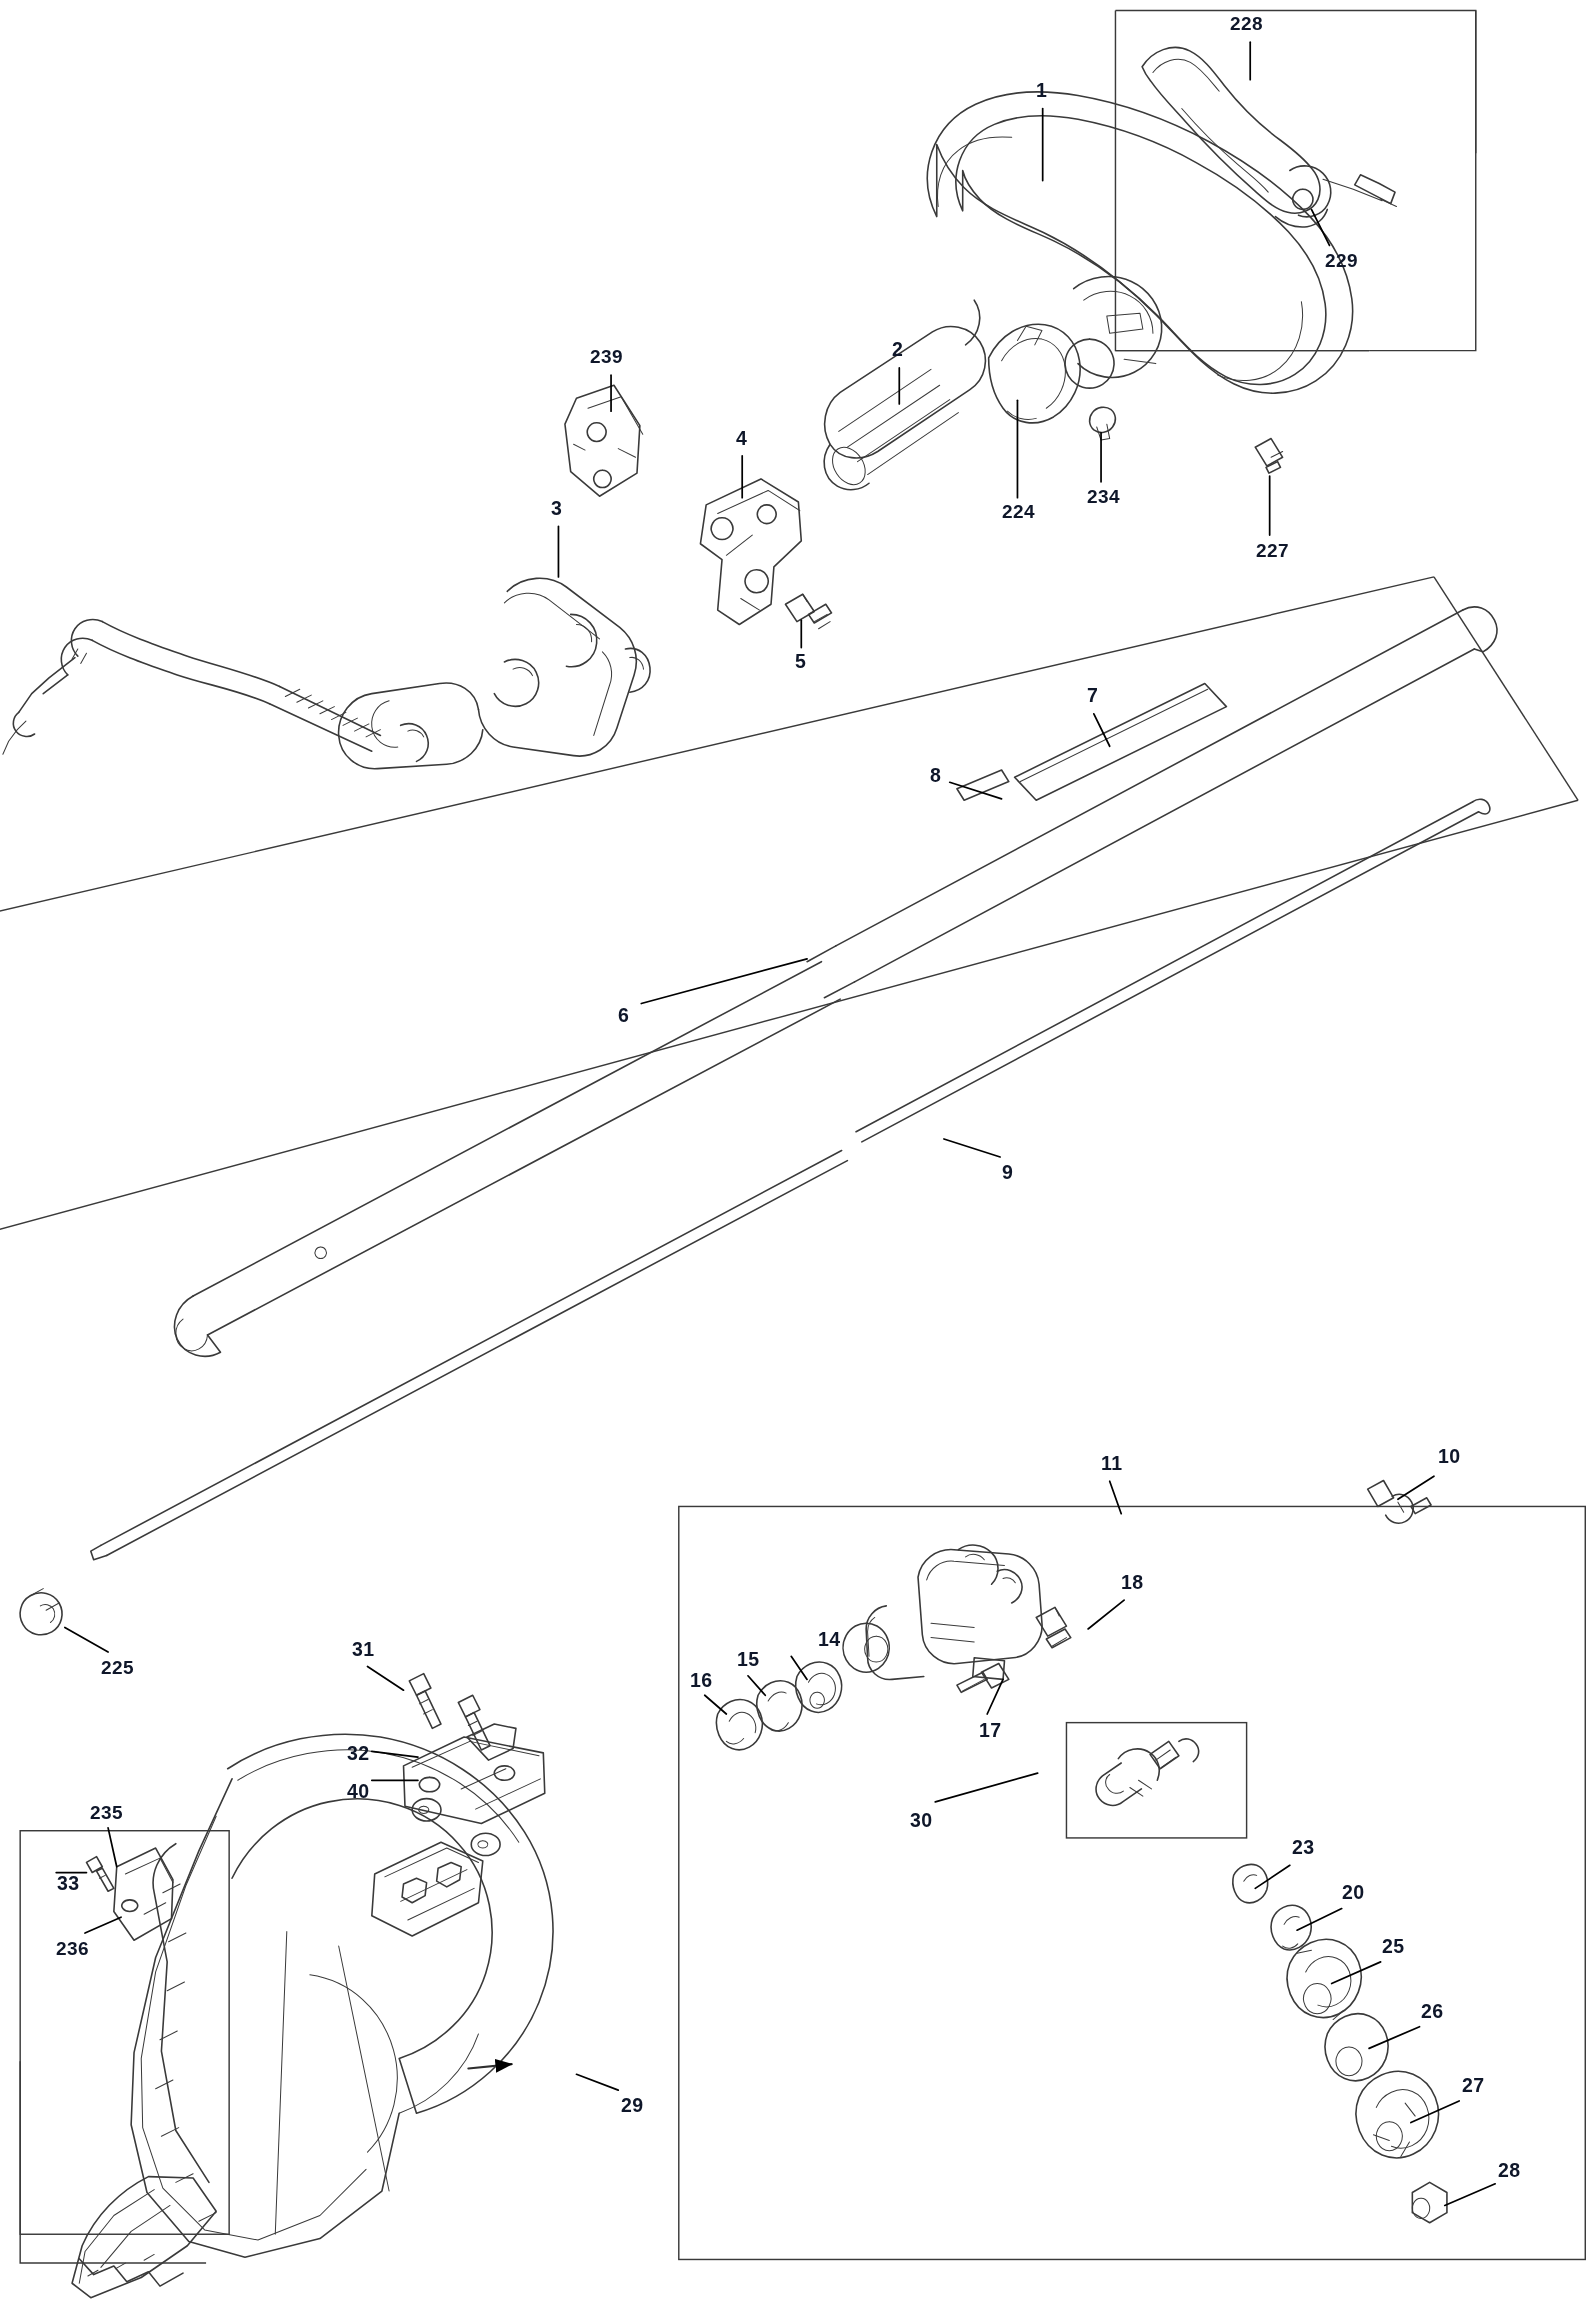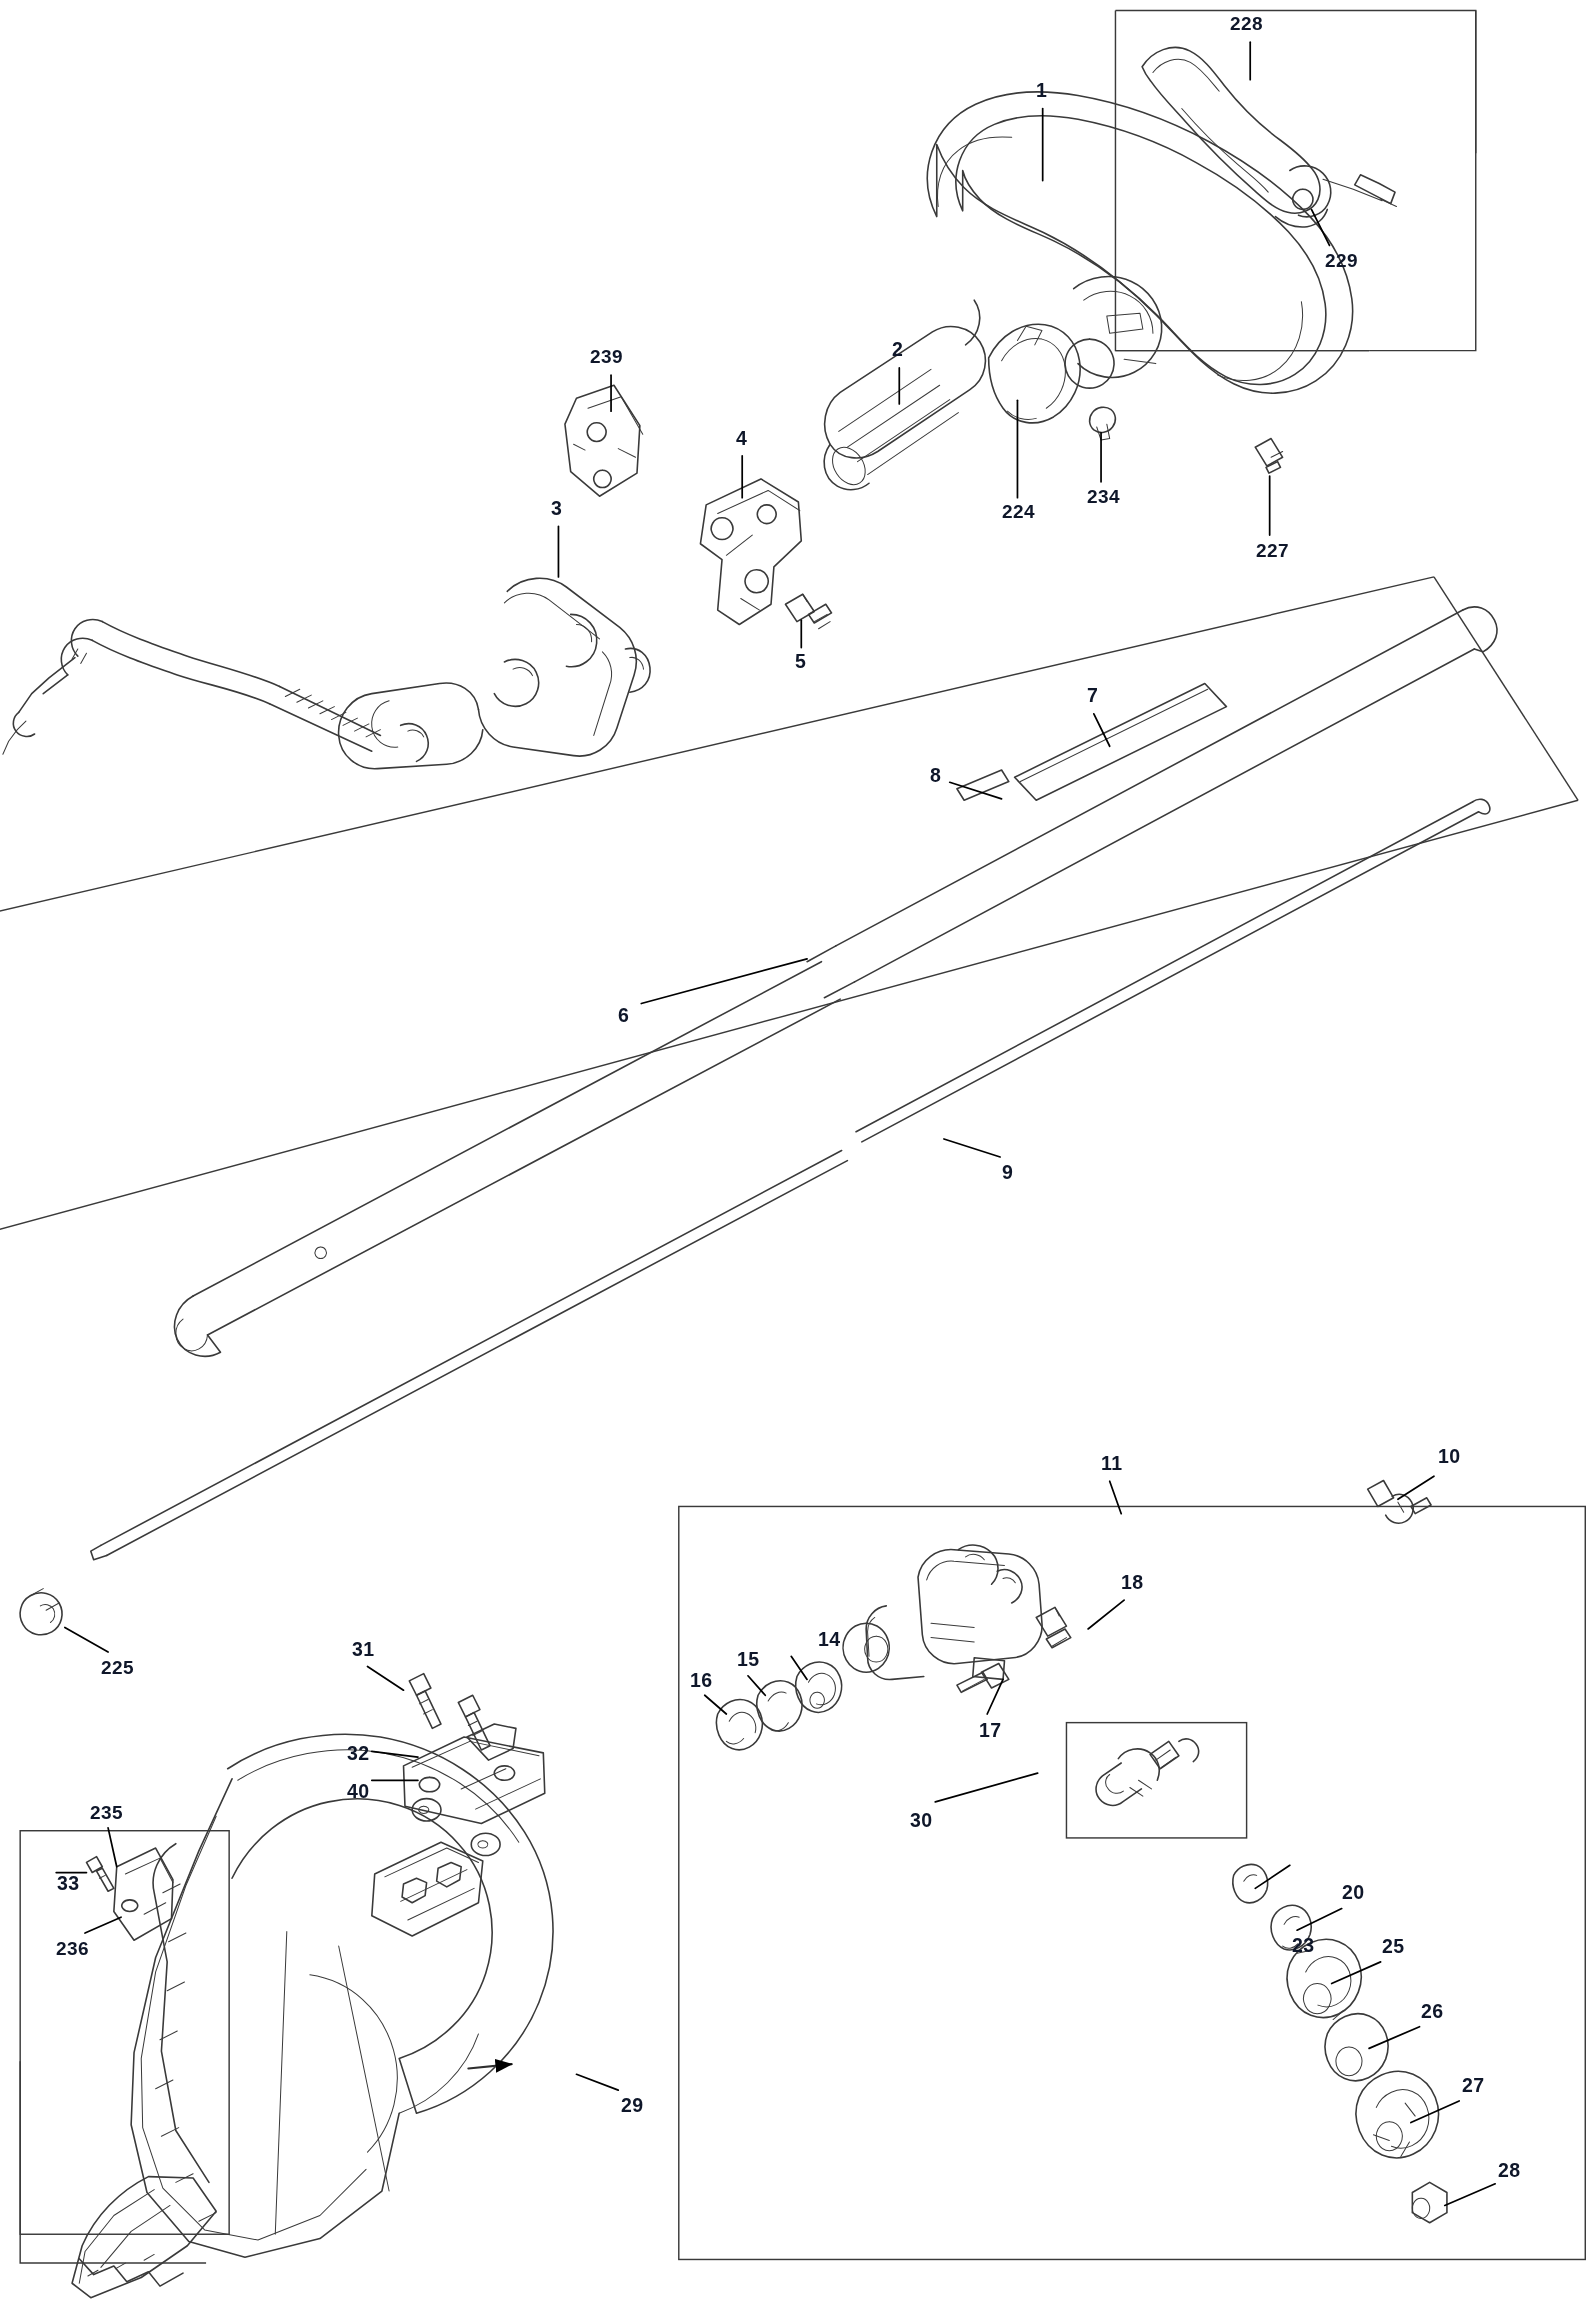--- a/index.html
+++ b/index.html
@@ -456,21 +456,21 @@
       <div class="callout" style="left: 1002px; top: 1163px;">9</div>
       <div class="callout small" style="left: 101px; top: 1658px;">225</div>
       <div class="callout" style="left: 1101px; top: 1454px;">11</div>
       <div class="callout" style="left: 1438px; top: 1447px;">10</div>
       <div class="callout" style="left: 1121px; top: 1573px;">18</div>
       <div class="callout" style="left: 818px; top: 1630px;">14</div>
       <div class="callout" style="left: 737px; top: 1650px;">15</div>
       <div class="callout" style="left: 690px; top: 1671px;">16</div>
       <div class="callout" style="left: 979px; top: 1721px;">17</div>
       <div class="callout" style="left: 910px; top: 1811px;">30</div>
-      <div class="callout" style="left: 1292px; top: 1936px;">23</div>
+      <div class="callout" style="left: 1292px; top: 1838px;">23</div>
       <div class="callout" style="left: 1342px; top: 1883px;">20</div>
       <div class="callout" style="left: 1382px; top: 1937px;">25</div>
       <div class="callout" style="left: 1421px; top: 2002px;">26</div>
       <div class="callout" style="left: 1462px; top: 2076px;">27</div>
       <div class="callout" style="left: 1498px; top: 2161px;">28</div>
       <div class="callout" style="left: 352px; top: 1640px;">31</div>
       <div class="callout" style="left: 347px; top: 1744px;">32</div>
       <div class="callout" style="left: 347px; top: 1782px;">40</div>
       <div class="callout small" style="left: 90px; top: 1803px;">235</div>
       <div class="callout" style="left: 29px; top: 1874px; margin-left: 28px;">33</div>

